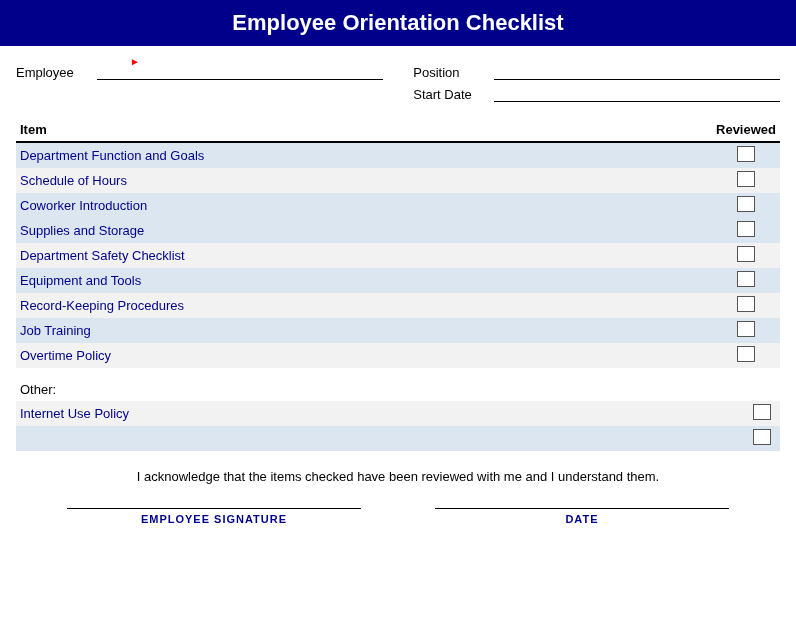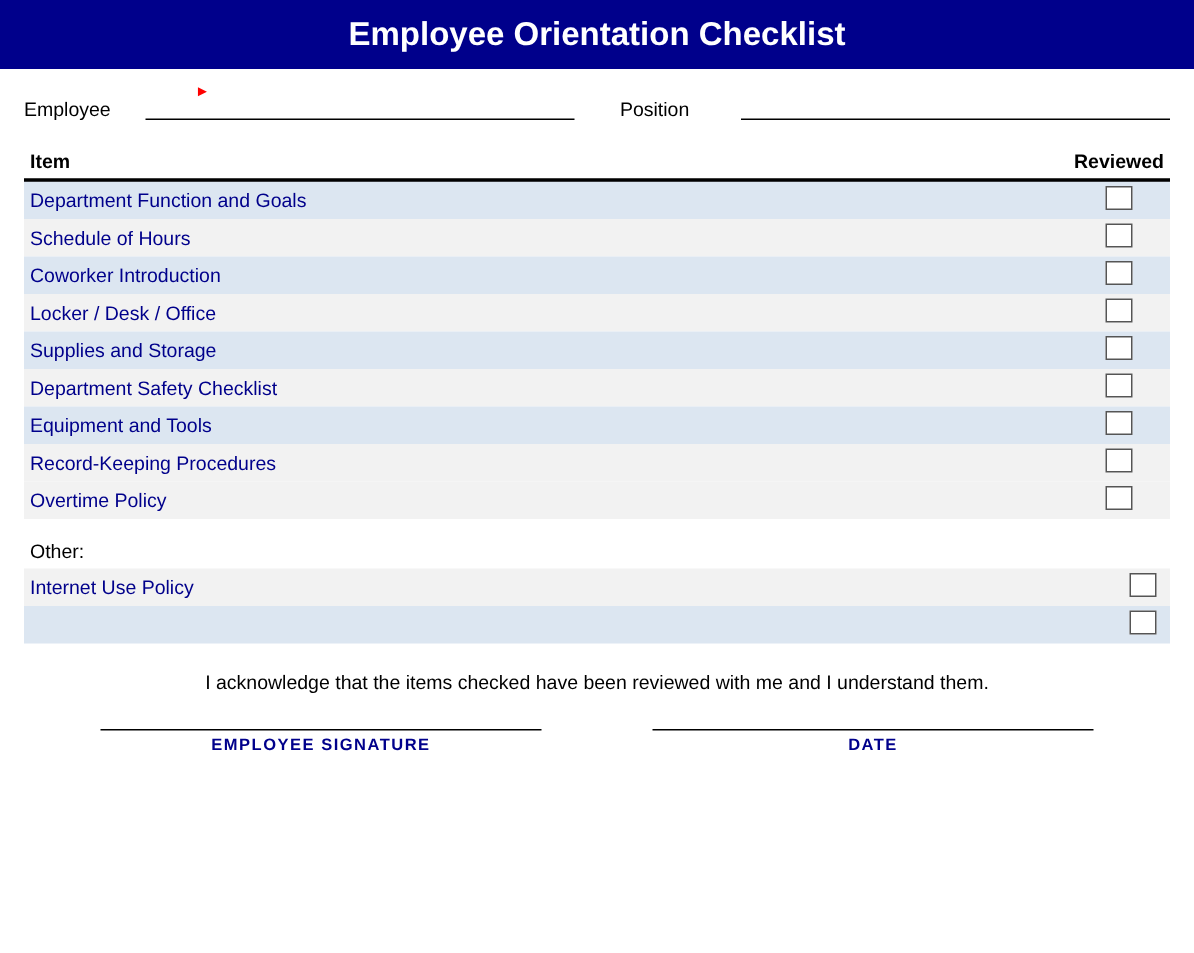--- a/index.html
+++ b/index.html
@@ -149,20 +149,24 @@
 <div class="form-fields">
   <div class="form-left">
     <div class="field-row">
       <span class="field-label">Employee</span>
       <div class="field-line"></div>
     </div>
   </div>
   <div class="form-right">
     <div class="field-row">
       <span class="field-label">Position</span>
+      <div class="field-line"></div>
+    </div>
+    <div class="field-row">
+      <span class="field-label">Start Date</span>
       <div class="field-line"></div>
     </div>
   </div>
 </div>
 
 <div class="checklist-container">
   <table>
     <thead>
       <tr class="header-row">
         <td>Item</td>
@@ -181,46 +185,46 @@
       <td class="checkbox-cell">
         <span class="checkbox-box"></span>
       </td>
     </tr>
         <tr class="item-row even">
       <td class="item-name">Coworker Introduction</td>
       <td class="checkbox-cell">
         <span class="checkbox-box"></span>
       </td>
     </tr>
-        <tr class="item-row odd">
-      <td class="item-name">Locker / Desk / Office</td>
-      <td class="checkbox-cell">
-        <span class="checkbox-box"></span>
-      </td>
-    </tr>
         <tr class="item-row even">
       <td class="item-name">Supplies and Storage</td>
       <td class="checkbox-cell">
         <span class="checkbox-box"></span>
       </td>
     </tr>
         <tr class="item-row odd">
       <td class="item-name">Department Safety Checklist</td>
       <td class="checkbox-cell">
         <span class="checkbox-box"></span>
       </td>
     </tr>
         <tr class="item-row even">
       <td class="item-name">Equipment and Tools</td>
       <td class="checkbox-cell">
         <span class="checkbox-box"></span>
       </td>
     </tr>
         <tr class="item-row odd">
       <td class="item-name">Record-Keeping Procedures</td>
+      <td class="checkbox-cell">
+        <span class="checkbox-box"></span>
+      </td>
+    </tr>
+        <tr class="item-row even">
+      <td class="item-name">Job Training</td>
       <td class="checkbox-cell">
         <span class="checkbox-box"></span>
       </td>
     </tr>
         <tr class="item-row odd">
       <td class="item-name">Overtime Policy</td>
       <td class="checkbox-cell">
         <span class="checkbox-box"></span>
       </td>
     </tr>

